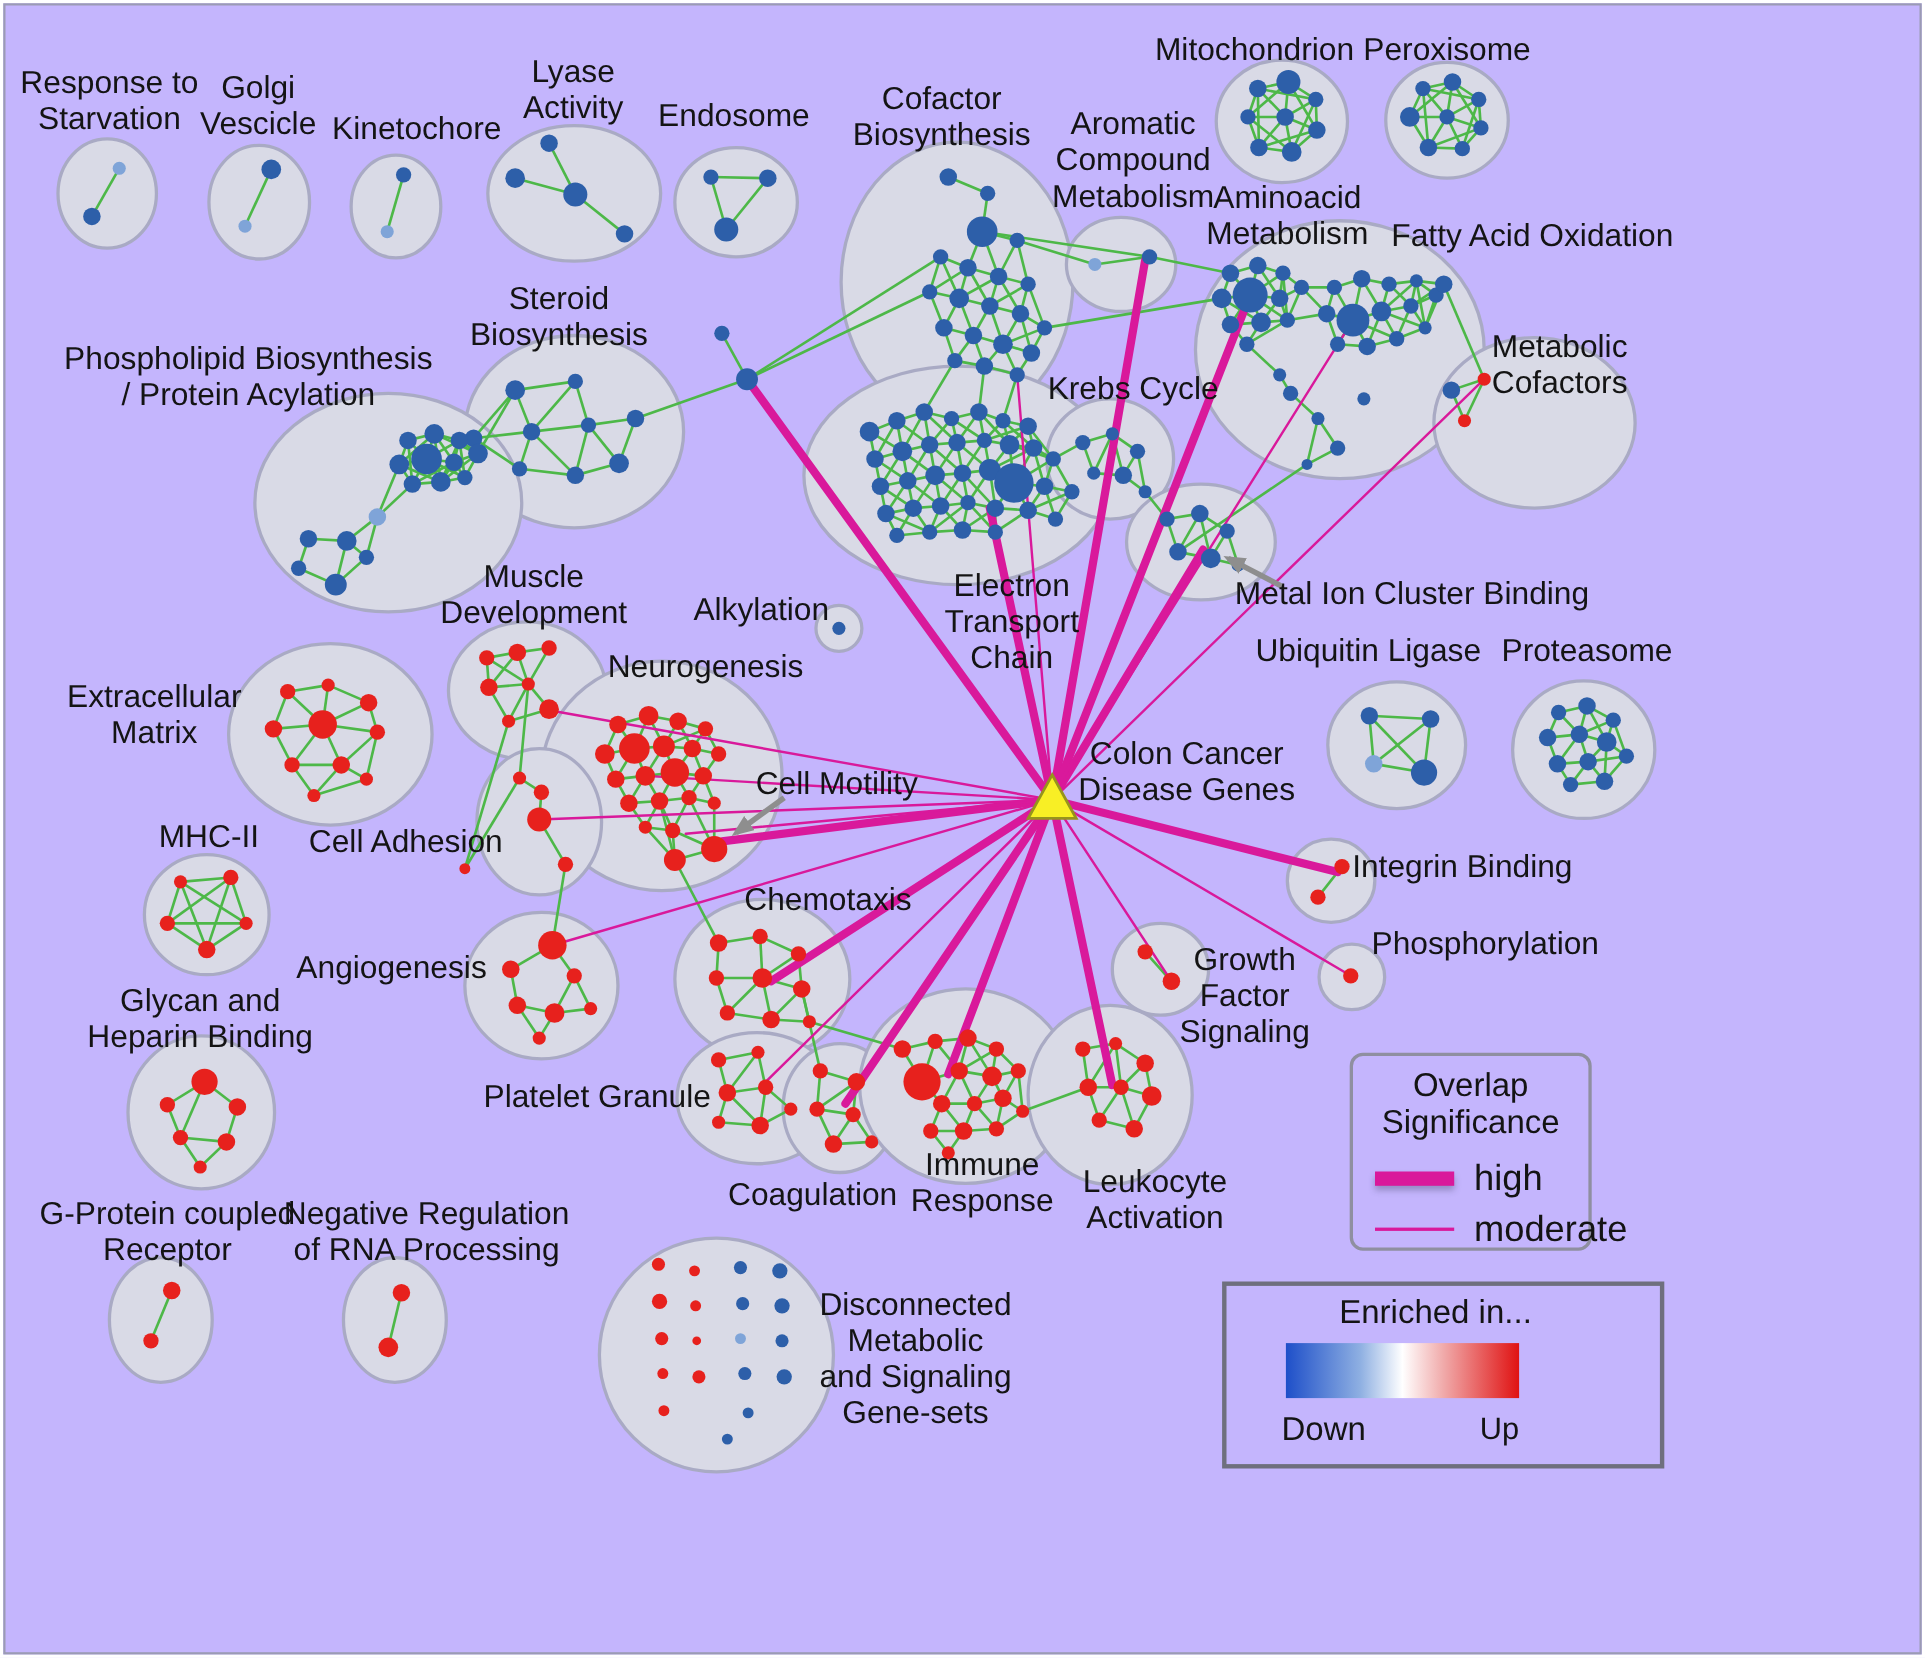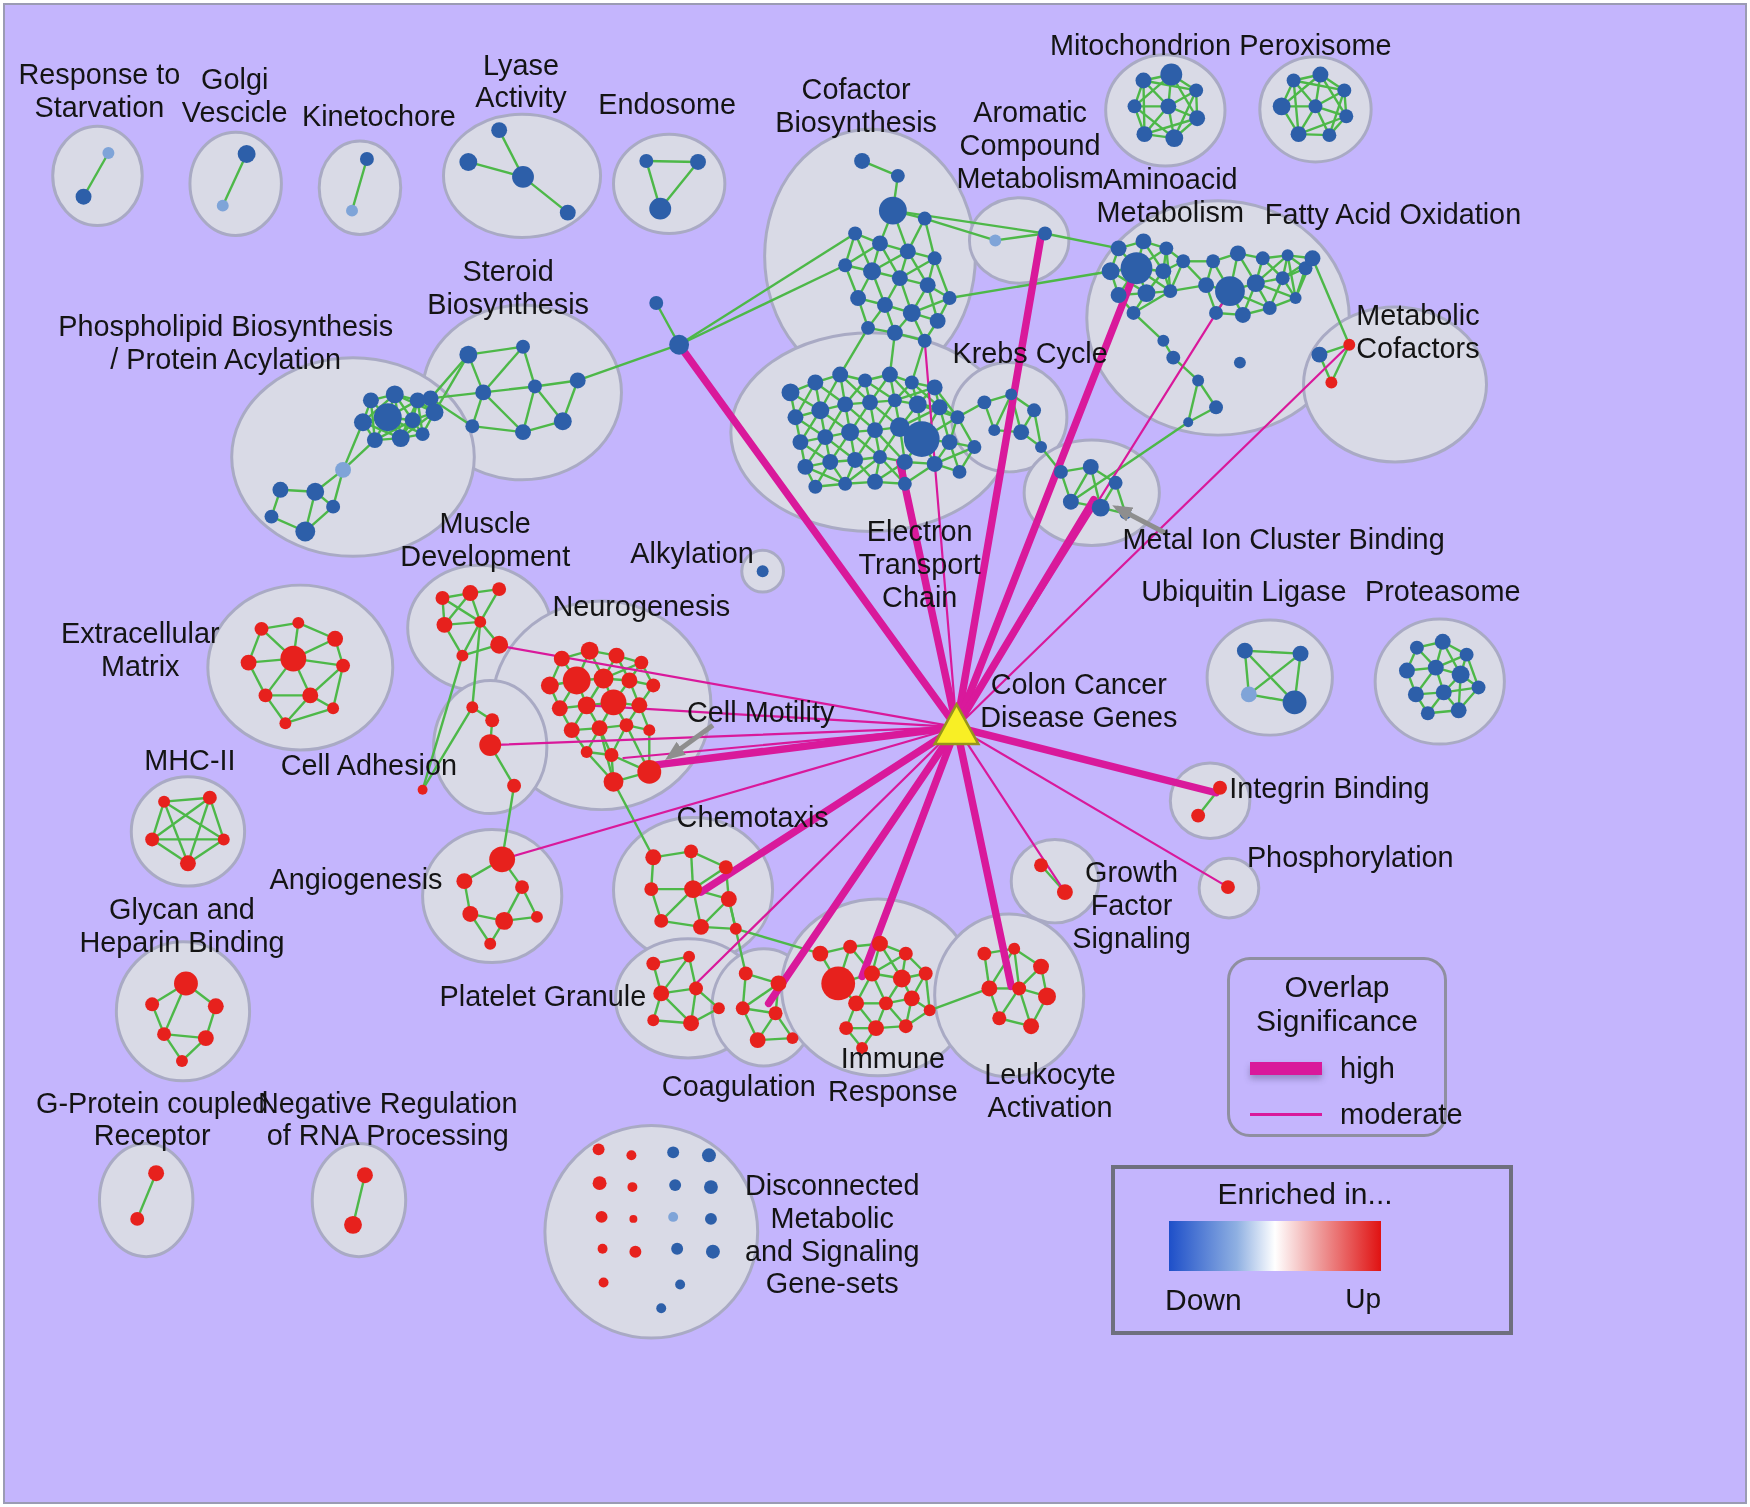--- a/index.html
+++ b/index.html
@@ -1,28 +1,28 @@
 <!DOCTYPE html>
 <html><head>
 <meta charset="utf-8">
 <style>
   html,body{margin:0;padding:0;background:#ffffff;}
   body{width:1750px;height:1507px;font-family:"Liberation Sans",sans-serif;color:#141414;}
   #stage{position:relative;width:1740px;height:1497px;margin:3px;border:2px solid #9b9bb4;background:#c5c6e0;overflow:hidden;}
   #net{position:absolute;left:0;top:0;width:100%;height:100%;}
   #net text{font-family:"Liberation Sans",sans-serif;}
   .legend{position:absolute;box-sizing:border-box;}
-  #legend-overlap{left:1222px;top:952px;width:220px;height:180px;border:3px solid #8f8fa0;border-radius:23px;}
+  #legend-overlap{left:1222px;top:952px;width:220px;height:180px;border:3px solid #8f8fa0;border-radius:12px;}
   #legend-overlap .lt{text-align:center;font-size:30px;line-height:34px;margin-top:10px;}
   .sig-row{position:absolute;left:20px;display:flex;align-items:center;}
   #row-high{top:92px;}
   #row-mod{top:138px;}
   #bar-high{width:72px;height:13px;background:#d9199b;box-shadow:0 4px 6px rgba(60,60,90,.35);}
   #line-mod{width:72px;height:3px;background:#d9199b;}
-  .sig-label{margin-left:18px;font-size:29px;}
+  .sig-label{margin-left:18px;font-size:33px;}
   #legend-enriched{left:1106px;top:1160px;width:402px;height:170px;border:4px solid #6f6f7e;}
   #enriched-title{position:absolute;left:30px;top:8px;width:320px;text-align:center;font-size:30px;}
   #gradient-bar{position:absolute;left:54px;top:52px;width:212px;height:50px;}
   #down-label{position:absolute;left:50px;top:114px;font-size:30px;}
   #up-label{position:absolute;left:218px;top:114px;width:48px;text-align:right;font-size:28px;}
   #side-text{position:absolute;left:284px;top:46px;width:150px;text-align:center;font-size:28px;line-height:33px;}
 </style>
 </head>
 <body>
 

